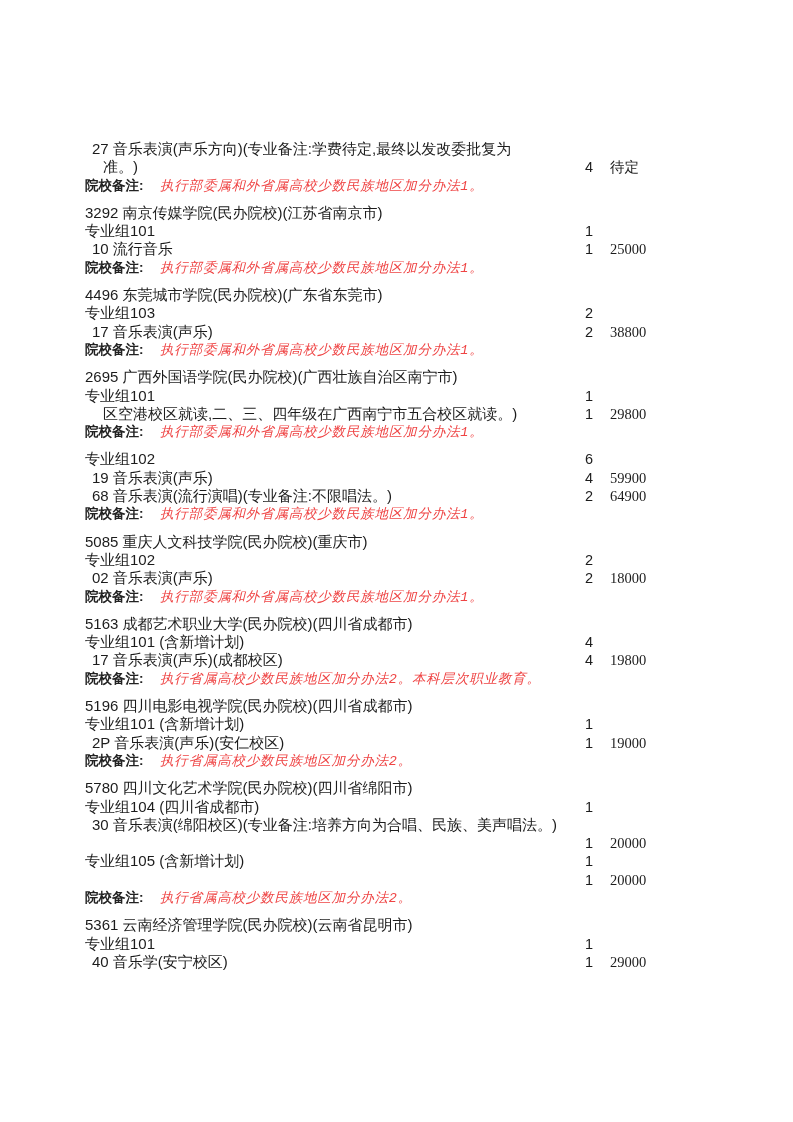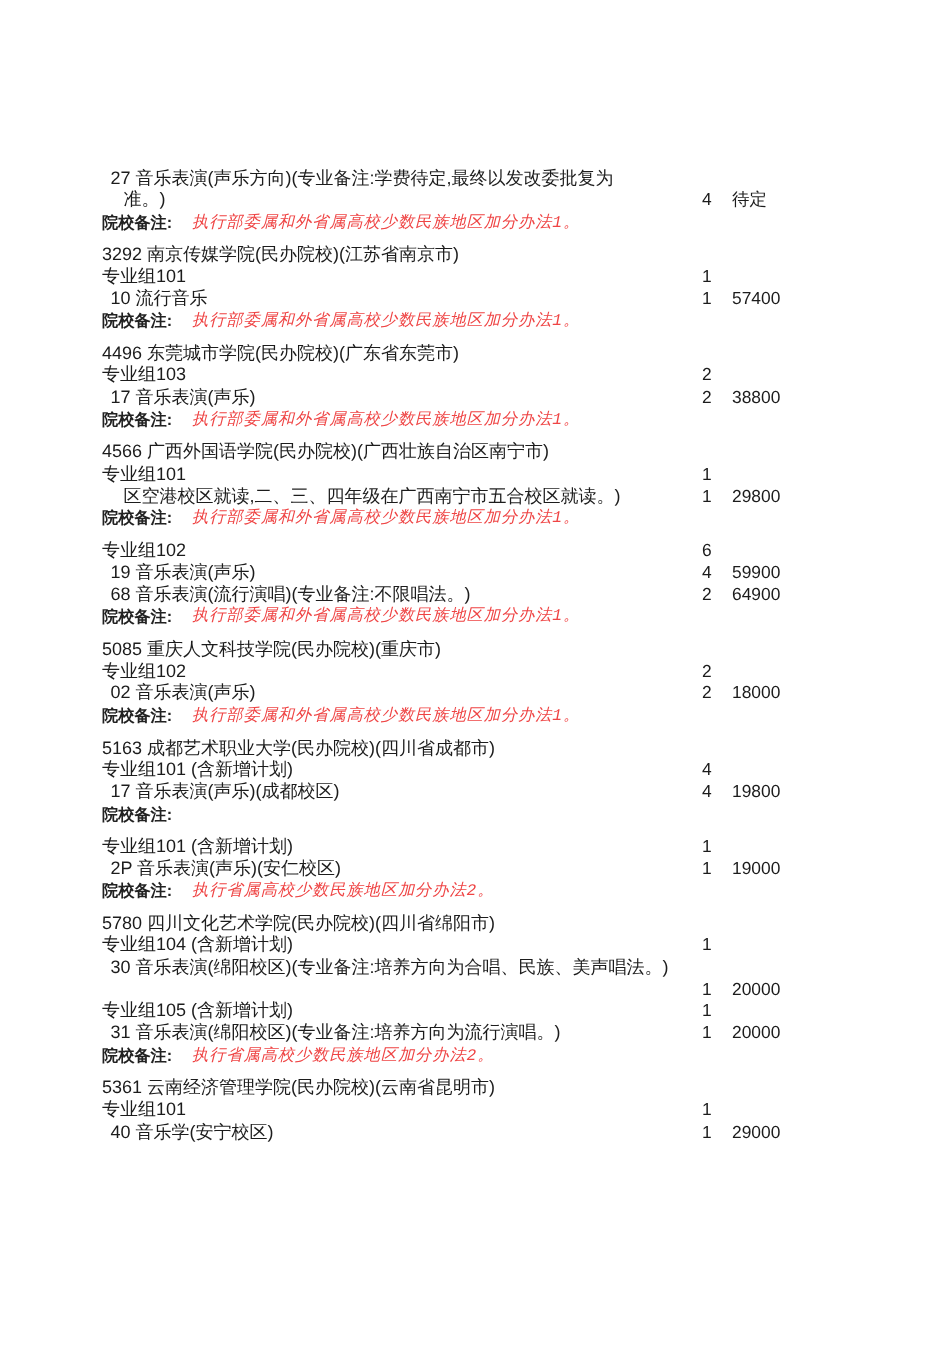--- a/index.html
+++ b/index.html
@@ -11,21 +11,21 @@
     font-family:"Liberation Sans",sans-serif;
     color:#1c1c1c;
   }
   .content{position:absolute;left:0;top:140px;width:793px;}
   .block{margin-bottom:9px;}
   .line{position:relative;height:18.3px;line-height:18.3px;font-size:15px;white-space:pre;}
   .line .txt{position:absolute;left:85px;top:0;}
   .line.entry .txt{left:92px;}
   .line.entry_cont .txt{left:103px;}
   .col-count{position:absolute;left:585px;top:0;font-size:14.5px;}
-  .col-fee{position:absolute;left:610px;top:0;font-size:14.5px;}
+  .col-fee{position:absolute;left:610px;top:0;font-size:14.5px;font-family:Liberation Serif, serif;}
   .line.remark .label{position:absolute;left:85px;top:0;font-size:13.5px;font-weight:bold;color:#222;}
   .line.remark .body{
     position:absolute;left:160px;top:1px;
     font-size:13.5px;
     font-family:Liberation Mono, monospace;
     font-style:italic;
     letter-spacing:0.8px;
     color:#ef4444;
   }
   .page-number{
@@ -39,65 +39,66 @@
 <div class="page">
   <div class="content">
       <div class="block">
         <div class="line entry"><span class="txt">27 音乐表演(声乐方向)(专业备注:学费待定,最终以发改委批复为</span></div>
         <div class="line entry_cont"><span class="txt">准。)</span><span class="col-count">4</span><span class="col-fee">待定</span></div>
         <div class="line remark"><span class="label">院校备注:</span><span class="body">执行部委属和外省属高校少数民族地区加分办法1。</span></div>
       </div>
       <div class="block">
         <div class="line school"><span class="txt">3292 南京传媒学院(民办院校)(江苏省南京市)</span></div>
         <div class="line group"><span class="txt">专业组101</span><span class="col-count">1</span></div>
-        <div class="line entry"><span class="txt">10 流行音乐</span><span class="col-count">1</span><span class="col-fee">57400</span></div>
+        <div class="line entry"><span class="txt">10 流行音乐</span><span class="col-count">1</span><span class="col-fee">25000</span></div>
         <div class="line remark"><span class="label">院校备注:</span><span class="body">执行部委属和外省属高校少数民族地区加分办法1。</span></div>
       </div>
       <div class="block">
         <div class="line school"><span class="txt">4496 东莞城市学院(民办院校)(广东省东莞市)</span></div>
         <div class="line group"><span class="txt">专业组103</span><span class="col-count">2</span></div>
         <div class="line entry"><span class="txt">17 音乐表演(声乐)</span><span class="col-count">2</span><span class="col-fee">38800</span></div>
         <div class="line remark"><span class="label">院校备注:</span><span class="body">执行部委属和外省属高校少数民族地区加分办法1。</span></div>
       </div>
       <div class="block">
-        <div class="line school"><span class="txt">4566 广西外国语学院(民办院校)(广西壮族自治区南宁市)</span></div>
+        <div class="line school"><span class="txt">2695 广西外国语学院(民办院校)(广西壮族自治区南宁市)</span></div>
         <div class="line group"><span class="txt">专业组101</span><span class="col-count">1</span></div>
         <div class="line entry_cont"><span class="txt">区空港校区就读,二、三、四年级在广西南宁市五合校区就读。)</span><span class="col-count">1</span><span class="col-fee">29800</span></div>
         <div class="line remark"><span class="label">院校备注:</span><span class="body">执行部委属和外省属高校少数民族地区加分办法1。</span></div>
       </div>
       <div class="block">
         <div class="line group"><span class="txt">专业组102</span><span class="col-count">6</span></div>
         <div class="line entry"><span class="txt">19 音乐表演(声乐)</span><span class="col-count">4</span><span class="col-fee">59900</span></div>
         <div class="line entry"><span class="txt">68 音乐表演(流行演唱)(专业备注:不限唱法。)</span><span class="col-count">2</span><span class="col-fee">64900</span></div>
         <div class="line remark"><span class="label">院校备注:</span><span class="body">执行部委属和外省属高校少数民族地区加分办法1。</span></div>
       </div>
       <div class="block">
         <div class="line school"><span class="txt">5085 重庆人文科技学院(民办院校)(重庆市)</span></div>
         <div class="line group"><span class="txt">专业组102</span><span class="col-count">2</span></div>
         <div class="line entry"><span class="txt">02 音乐表演(声乐)</span><span class="col-count">2</span><span class="col-fee">18000</span></div>
         <div class="line remark"><span class="label">院校备注:</span><span class="body">执行部委属和外省属高校少数民族地区加分办法1。</span></div>
       </div>
       <div class="block">
         <div class="line school"><span class="txt">5163 成都艺术职业大学(民办院校)(四川省成都市)</span></div>
         <div class="line group"><span class="txt">专业组101 (含新增计划)</span><span class="col-count">4</span></div>
         <div class="line entry"><span class="txt">17 音乐表演(声乐)(成都校区)</span><span class="col-count">4</span><span class="col-fee">19800</span></div>
-        <div class="line remark"><span class="label">院校备注:</span></div>
+        <div class="line remark"><span class="label">院校备注:</span><span class="body">执行省属高校少数民族地区加分办法2。本科层次职业教育。</span></div>
       </div>
       <div class="block">
+        <div class="line school"><span class="txt">5196 四川电影电视学院(民办院校)(四川省成都市)</span></div>
         <div class="line group"><span class="txt">专业组101 (含新增计划)</span><span class="col-count">1</span></div>
         <div class="line entry"><span class="txt">2P 音乐表演(声乐)(安仁校区)</span><span class="col-count">1</span><span class="col-fee">19000</span></div>
         <div class="line remark"><span class="label">院校备注:</span><span class="body">执行省属高校少数民族地区加分办法2。</span></div>
       </div>
       <div class="block">
         <div class="line school"><span class="txt">5780 四川文化艺术学院(民办院校)(四川省绵阳市)</span></div>
-        <div class="line group"><span class="txt">专业组104 (含新增计划)</span><span class="col-count">1</span></div>
+        <div class="line group"><span class="txt">专业组104 (四川省成都市)</span><span class="col-count">1</span></div>
         <div class="line entry"><span class="txt">30 音乐表演(绵阳校区)(专业备注:培养方向为合唱、民族、美声唱法。)</span></div>
         <div class="line values"><span class="col-count">1</span><span class="col-fee">20000</span></div>
         <div class="line group"><span class="txt">专业组105 (含新增计划)</span><span class="col-count">1</span></div>
-        <div class="line entry"><span class="txt">31 音乐表演(绵阳校区)(专业备注:培养方向为流行演唱。)</span><span class="col-count">1</span><span class="col-fee">20000</span></div>
+        <div class="line entry"><span class="col-count">1</span><span class="col-fee">20000</span></div>
         <div class="line remark"><span class="label">院校备注:</span><span class="body">执行省属高校少数民族地区加分办法2。</span></div>
       </div>
       <div class="block">
         <div class="line school"><span class="txt">5361 云南经济管理学院(民办院校)(云南省昆明市)</span></div>
         <div class="line group"><span class="txt">专业组101</span><span class="col-count">1</span></div>
         <div class="line entry"><span class="txt">40 音乐学(安宁校区)</span><span class="col-count">1</span><span class="col-fee">29000</span></div>
       </div>
     </div>
   <div class="page-number">— 8 —</div>
 </div>

